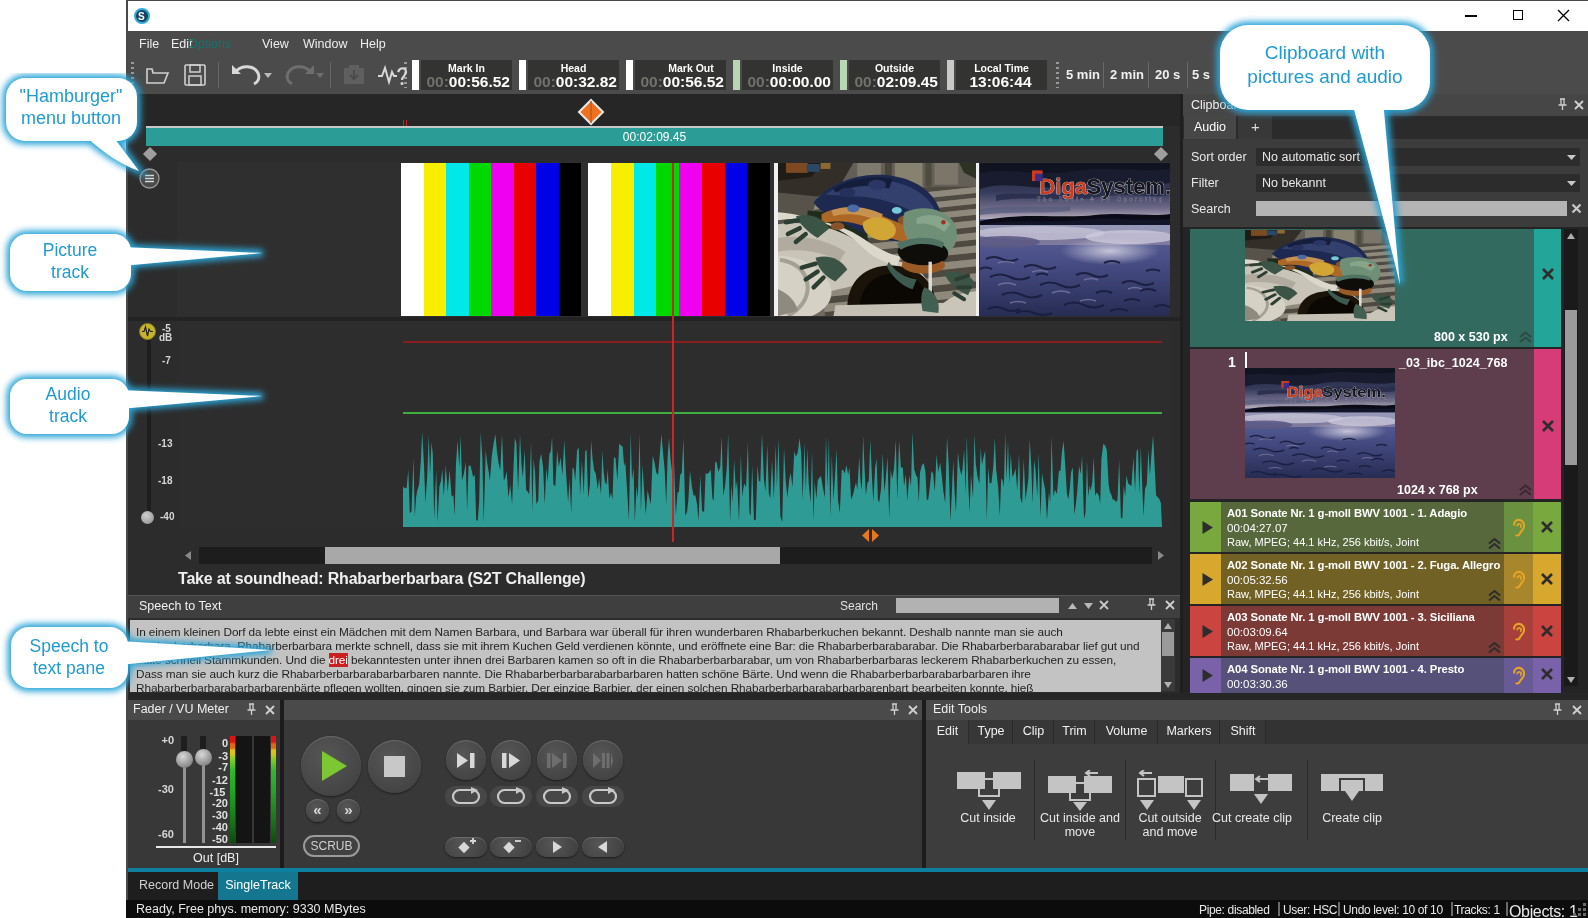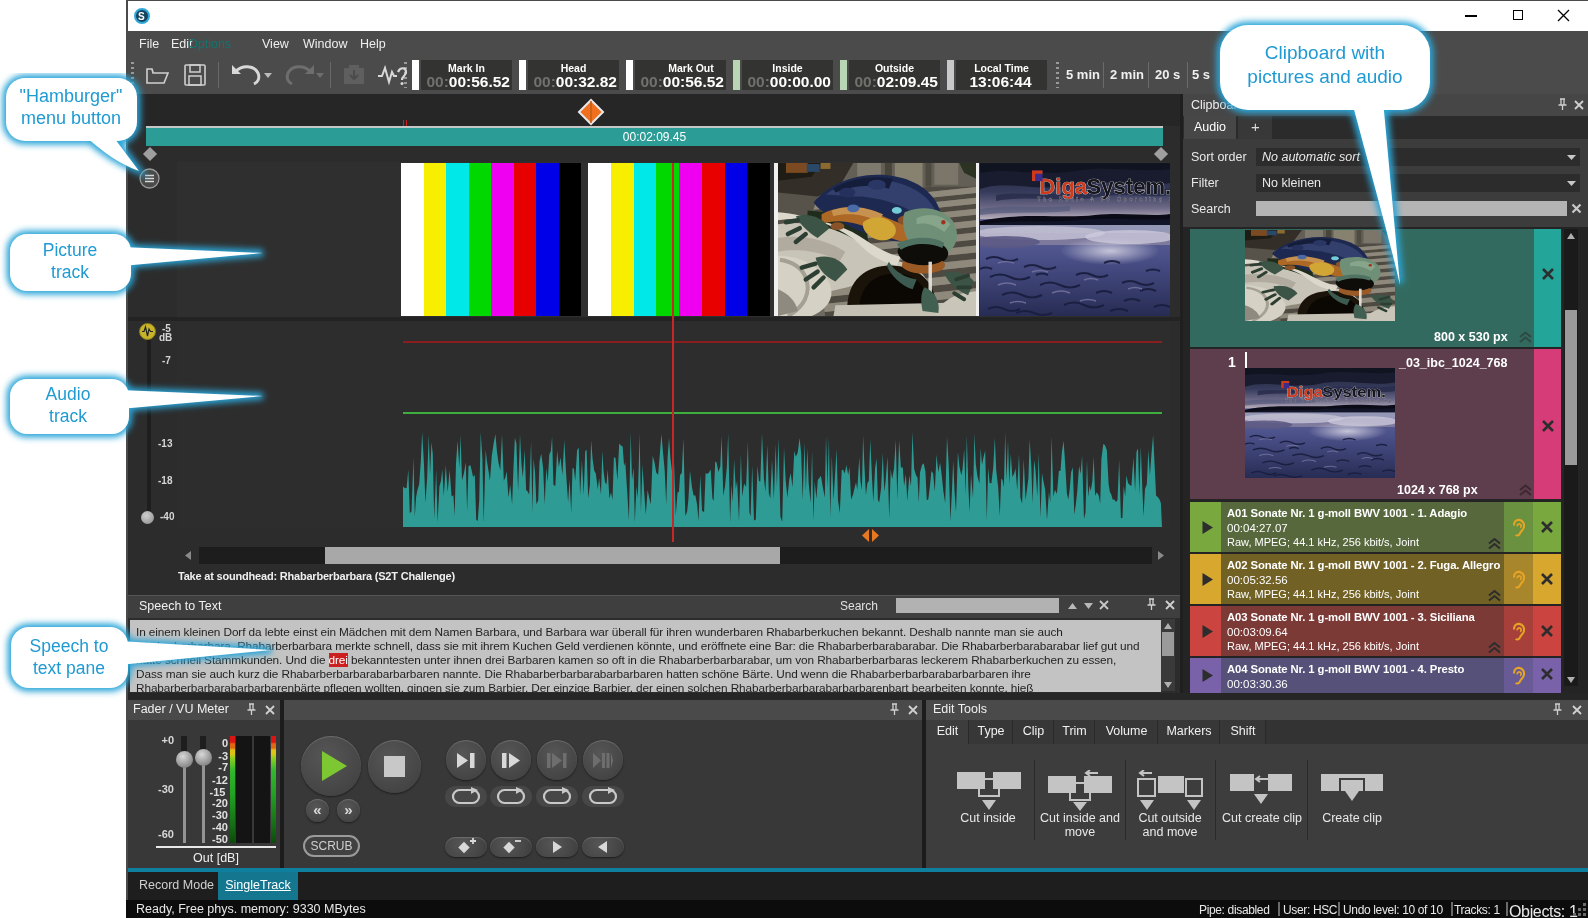--- a/index.html
+++ b/index.html
@@ -360,21 +360,21 @@
 <path d="M11 1 L18 7.5 L11 14 Z" fill="#e87820"></path>
 </svg>
 <div class="abs" style="left:199px; top:547px; width:953px; height:17px; background:#1d1d1d;"></div>
 <div class="abs" style="left:325px; top:547px; width:455px; height:17px; background:#a8a8a8;"></div>
 <svg class="abs" style="left:182px; top:549px;" width="12" height="13" viewBox="0 0 12 13">
         <path d="M9 2 L3 6.5 L9 11 Z" fill="#8a8a8a"></path>
       </svg>
 <svg class="abs" style="left:1155px; top:549px;" width="12" height="13" viewBox="0 0 12 13">
         <path d="M3 2 L9 6.5 L3 11 Z" fill="#8a8a8a"></path>
       </svg>
-<div class="tx" style="left:178px; top:570px; color:#f0f0f0; font-size:11px; letter-spacing:-0.2px; font-weight:bold;">Take at soundhead: Rhabarberbarbara (S2T Challenge)</div>
+<div class="tx" style="left:178px; top:570px; color:#f0f0f0; font-size:16px; letter-spacing:-0.2px; font-weight:bold;">Take at soundhead: Rhabarberbarbara (S2T Challenge)</div>
 <div class="abs" style="left:128px; top:595px; width:1052px; height:23px; background:#3f3f3f; border-top:1px solid #555;"></div>
 <div class="tx" style="left:139px; top:599px; color:#f0f0f0; font-size:12.5px;">Speech to Text</div>
 <div class="tx" style="left:840px; top:599px; color:#e0e0e0; font-size:12px;">Search</div>
 <div class="abs" style="left:896px; top:598px; width:163px; height:15px; background:#b2b2b2;"></div>
 <svg class="abs" style="left:1066px; top:601px;" width="13" height="10" viewBox="0 0 13 10">
         <path d="M2 8 L6.5 2 L11 8 Z" fill="#b8b8b8"></path>
       </svg>
 <svg class="abs" style="left:1082px; top:601px;" width="13" height="10" viewBox="0 0 13 10">
         <path d="M2 2 L6.5 8 L11 2 Z" fill="#b8b8b8"></path>
       </svg>
@@ -415,27 +415,27 @@
         <path d="M2 2 L10 10 M10 2 L2 10" stroke="#d0d0d0" stroke-width="1.8"></path>
       </svg>
 <div class="abs" style="left:1183px; top:116px; width:405px; height:23px; background:#2b2b2b;"></div>
 <div class="abs" style="left:1184px; top:116px; width:52px; height:23px; background:#474747;"></div>
 <div class="tx" style="left:1194px; top:120px; color:#fff; font-size:12.5px;">Audio</div>
 <div class="abs" style="left:1238px; top:116px; width:34px; height:23px; background:#383838;"></div>
 <div class="tx" style="left:1251px; top:118px; color:#ddd; font-size:15px;">+</div>
 <div class="abs" style="left:1183px; top:139px; width:405px; height:88px; background:#3c3c3c;"></div>
 <div class="tx" style="left:1191px; top:150px; color:#e8e8e8; font-size:12.5px;">Sort order</div>
 <div class="abs" style="left:1256px; top:148px; width:324px; height:18px; background:#2c2c2c;"></div>
-<div class="tx" style="left:1262px; top:150px; color:#e8e8e8; font-size:12.5px;font-style:italic;">No automatic sort</div>
+<div class="tx" style="left:1262px; top:150px; color:#e8e8e8; font-size:12.5px;">No automatic sort</div>
 <svg class="abs" style="left:1566px; top:154px;" width="11" height="7" viewBox="0 0 11 7">
         <path d="M1 1 L5.5 6 L10 1 Z" fill="#c8c8c8"></path>
       </svg>
 <div class="tx" style="left:1191px; top:176px; color:#e8e8e8; font-size:12.5px;">Filter</div>
 <div class="abs" style="left:1256px; top:174px; width:324px; height:18px; background:#2c2c2c;"></div>
-<div class="tx" style="left:1262px; top:176px; color:#e8e8e8; font-size:12.5px;">No kleinen</div>
+<div class="tx" style="left:1262px; top:176px; color:#e8e8e8; font-size:12.5px;">No bekannt</div>
 <svg class="abs" style="left:1566px; top:180px;" width="11" height="7" viewBox="0 0 11 7">
         <path d="M1 1 L5.5 6 L10 1 Z" fill="#c8c8c8"></path>
       </svg>
 <div class="tx" style="left:1191px; top:202px; color:#e8e8e8; font-size:12.5px;">Search</div>
 <div class="abs" style="left:1256px; top:201px; width:311px; height:15px; background:#b4b4b4;"></div>
 <svg class="abs" style="left:1570px; top:202px;" width="13" height="13" viewBox="0 0 13 13">
         <path d="M2.5 2.5 L10.5 10.5 M10.5 2.5 L2.5 10.5" stroke="#c8c8c8" stroke-width="2.2"></path>
       </svg>
 <div class="abs" style="left:1183px; top:227px; width:405px; height:466px; background:#242424;"></div>
 <div class="abs" style="left:1190px; top:229px; width:344px; height:118px; background:#336a60;"></div>
@@ -895,36 +895,36 @@
 <path d="M51 30 L65 30 L58 40 Z" fill="#c4c4c4"></path>
 </svg>
 <div class="tx" style="left:1120px; top:811px; width:100px; text-align:center; color:#e8e8e8; font-size:12.5px;">Cut outside</div>
 <div class="tx" style="left:1120px; top:825px; width:100px; text-align:center; color:#e8e8e8; font-size:12.5px;">and move</div>
 <svg class="abs" style="left:1228px; top:770px;" width="66" height="42" viewBox="0 0 66 42">
 <rect x="2" y="4" width="24" height="17" fill="#c4c4c4"></rect>
         <rect x="40" y="4" width="24" height="17" fill="#c4c4c4"></rect>
 <path d="M40 9 H28 M32 6 L28 9 L32 12" stroke="#c4c4c4" stroke-width="2" fill="none"></path>
 <path d="M26 24 L40 24 L33 34 Z" fill="#c4c4c4"></path>
 </svg>
-<div class="tx" style="left:1212px; top:811px; width:100px; text-align:center; color:#e8e8e8; font-size:12.5px;">Cut create clip</div>
+<div class="tx" style="left:1212px; top:811px; width:100px; text-align:left; color:#e8e8e8; font-size:12.5px;">Cut create clip</div>
 <svg class="abs" style="left:1319px; top:770px;" width="66" height="42" viewBox="0 0 66 42">
 <rect x="2" y="4" width="62" height="17" fill="#c4c4c4"></rect>
 <rect x="20" y="8" width="26" height="13" fill="#3d3d3d"></rect>
 <rect x="22" y="10" width="22" height="11" fill="#c4c4c4"></rect>
 <path d="M26 21 L40 21 L33 31 Z" fill="#c4c4c4"></path>
 </svg>
 <div class="tx" style="left:1302px; top:811px; width:100px; text-align:center; color:#e8e8e8; font-size:12.5px;">Create clip</div>
 </div>
 
 <div id="statusbar">
 <div class="abs" style="left:128px; top:868px; width:1460px; height:4px; background:#0e7f9e;"></div>
 <div class="abs" style="left:128px; top:872px; width:1460px; height:28px; background:#1e1e1e;"></div>
 <div class="tx" style="left:139px; top:878px; color:#d0d0d0; font-size:12.5px;">Record Mode</div>
 <div class="abs" style="left:218px; top:872px; width:80px; height:28px; background:#15768f;"></div>
-<div class="tx" style="left:218px; top:878px; width:80px; text-align:center; color:#fff; font-size:12.5px;text-decoration:underline;">SingleTrack</div>
+<div class="tx" style="left:218px; top:878px; width:80px; text-align:center; color:#fff; font-size:12.5px;">SingleTrack</div>
 <div class="abs" style="left:126px; top:900px; width:1462px; height:18px; background:#0c0c0c;"></div>
 <div class="tx" style="left:136px; top:902px; color:#e8e8e8; font-size:12.5px;">Ready, Free phys. memory: 9330 MBytes</div>
 <div class="tx" style="left:1199px; top:903px; color:#e8e8e8; font-size:12px; letter-spacing:-0.35px;">Pipe: disabled</div>
 <div class="tx" style="left:1283px; top:903px; color:#e8e8e8; font-size:12px; letter-spacing:-0.35px;">User: HSC</div>
 <div class="tx" style="left:1343px; top:903px; color:#e8e8e8; font-size:12px; letter-spacing:-0.35px;">Undo level: 10 of 10</div>
 <div class="tx" style="left:1454px; top:903px; color:#e8e8e8; font-size:12px; letter-spacing:-0.35px;">Tracks: 1</div>
 <div class="tx" style="left:1509px; top:903px; color:#e8e8e8; font-size:16px; letter-spacing:-0.35px;">Objects: 1</div>
 <div class="abs" style="left:1278px; top:902px; width:1.5px; height:14px; background:#6a6a6a;"></div>
 <div class="abs" style="left:1338px; top:902px; width:1.5px; height:14px; background:#6a6a6a;"></div>
 <div class="abs" style="left:1451px; top:902px; width:1.5px; height:14px; background:#6a6a6a;"></div>

